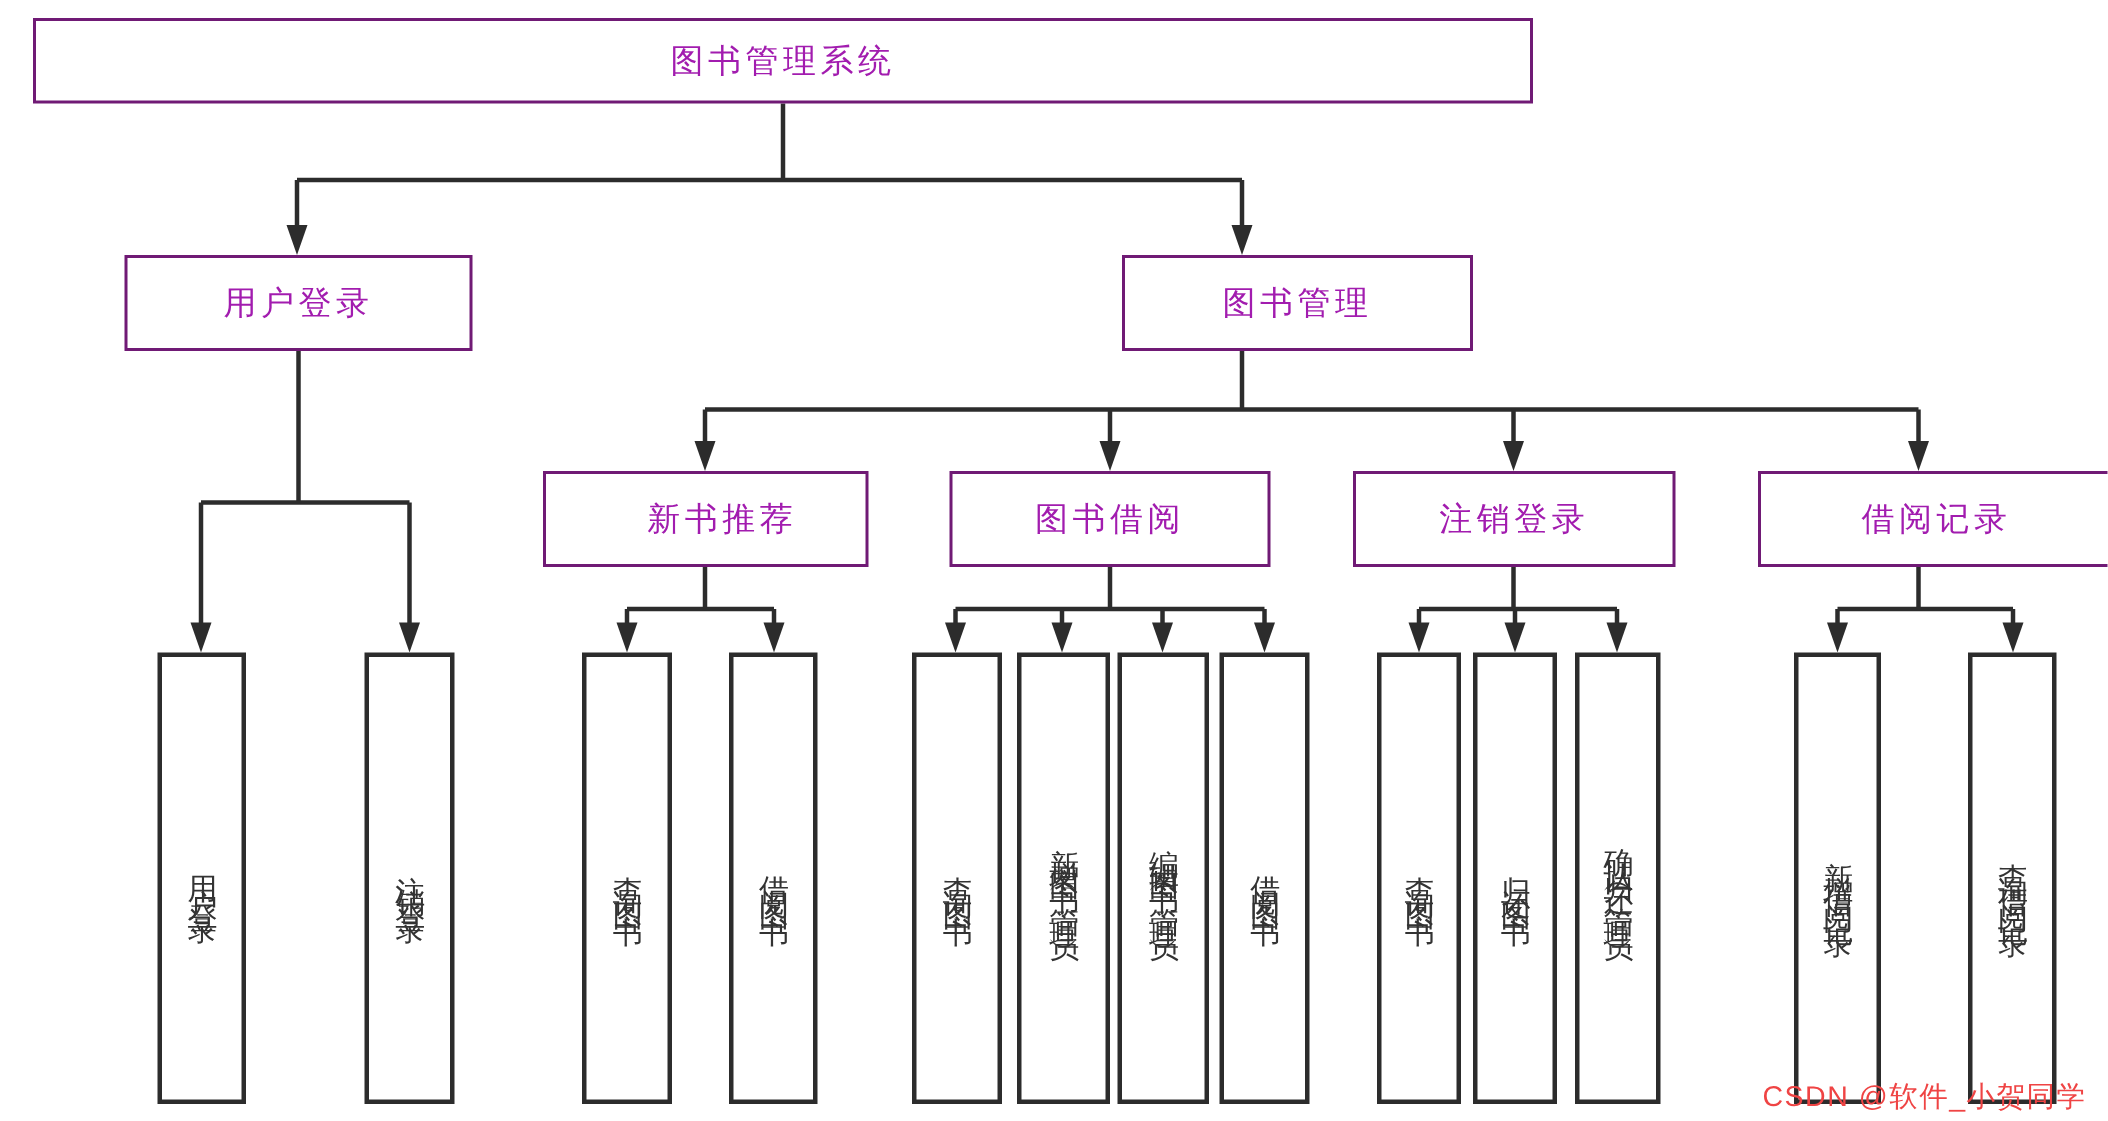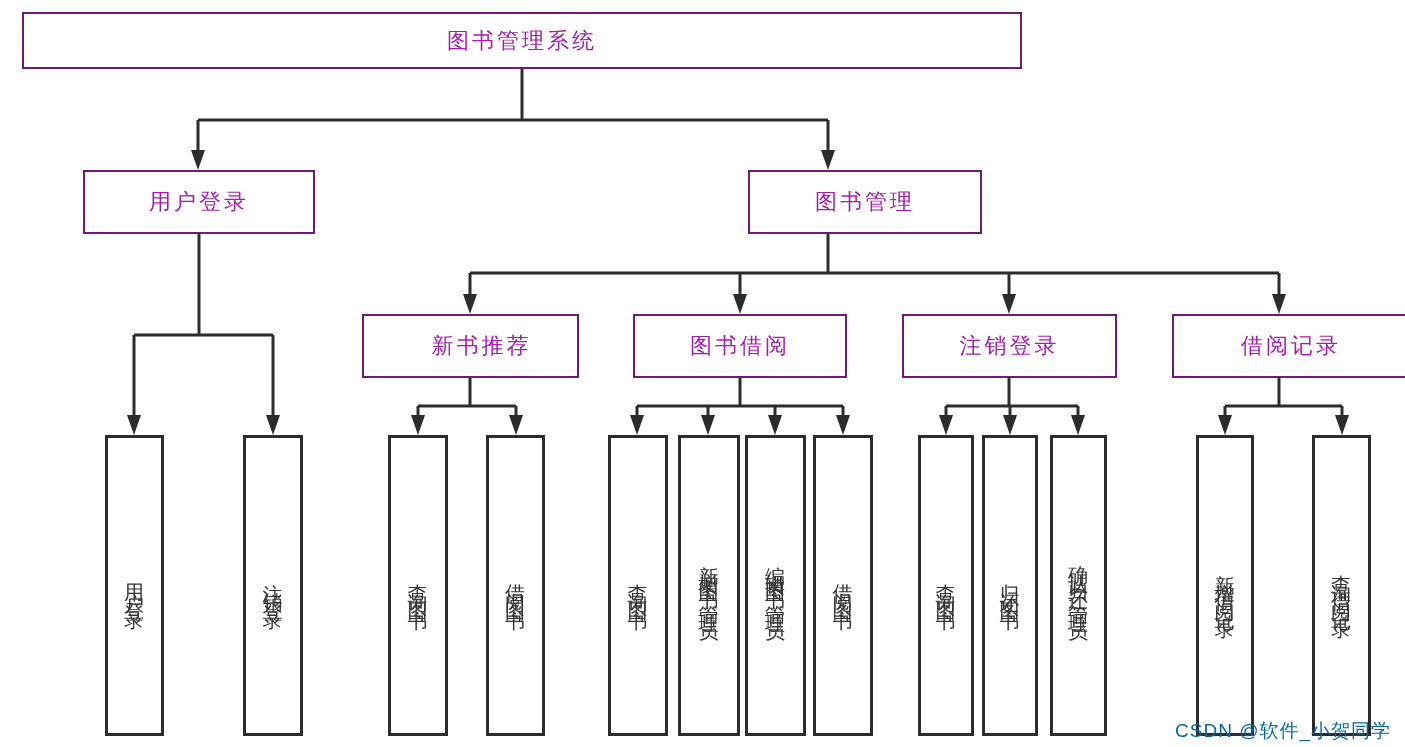--- a/index.html
+++ b/index.html
@@ -21,21 +21,21 @@
   .vbox{
     position:absolute;box-sizing:border-box;
     border:3px solid #2c2c2c;background:#ffffff;
     display:flex;align-items:center;justify-content:center;
     writing-mode:vertical-rl;text-orientation:mixed;
     font-size:20px;letter-spacing:9px;color:#333333;
     line-height:1;
   }
   .watermark{
     position:absolute;right:14px;bottom:3px;
-    font-size:19px;letter-spacing:1px;color:#0369a1;
+    font-size:19px;letter-spacing:1px;color:#ef4444;
   }
   line,polyline{stroke:#2c2c2c;stroke-width:3;fill:none;}
   polygon{fill:#2c2c2c;stroke:none;}
 </style>
 </head>
 <body>
 
 <div class="canvas">
 
   <svg class="wires" viewBox="0 0 1405 747">

